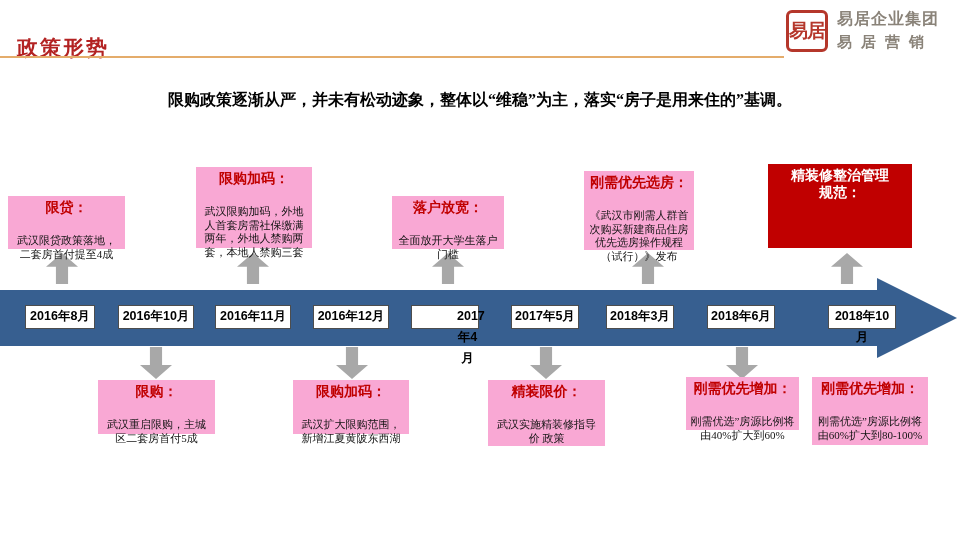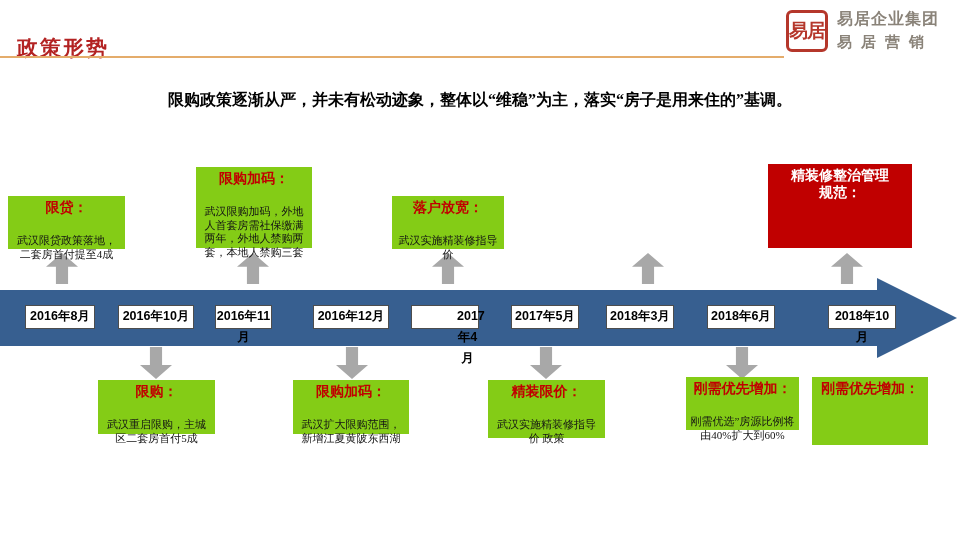--- a/index.html
+++ b/index.html
@@ -39,21 +39,21 @@
     left:877px; top:278px; width:80px; height:80px; background:#375F90;
     clip-path:polygon(0 0, 100% 50%, 0 100%);
   }
   .date {
     top:305px; height:24px; background:#ffffff; border:1px solid #4d4d4d;
     box-sizing:border-box; font-size:12.5px; font-weight:bold; color:#000;
     text-align:center; line-height:21px;
   }
 
   
-  .card { background:#84cc16; box-sizing:border-box; padding:3px 4px; text-align:center; }
+  .card { background:#f9a8d4; box-sizing:border-box; padding:3px 4px; text-align:center; }
   .card .t { font-size:14px; font-weight:bold; color:#C00000; line-height:1.2; }
   .card .b { font-family:"Liberation Serif", serif; font-size:11px; color:#141414; line-height:1.25; margin-top:18px; }
   .card.hl { background:#C00000; }
   .card.hl .t { color:#ffffff; padding:0 17px; }
   .card.hl .b { color:#ffffff; }
 
   
   .arrow-up {
     width:32px; height:31px; background:#A8A8A8;
     clip-path:polygon(50% 0, 100% 44%, 69% 44%, 69% 100%, 31% 100%, 31% 44%, 0 44%);
@@ -79,21 +79,21 @@
       <div class="logo-line1">易居企业集团</div>
       <div class="logo-line2">易居营销</div>
     </div>
   </div>
 
   <div class="abs band"></div>
   <div class="abs band-head"></div>
 
   <div class="abs date" style="left:25px;width:70px;">2016年8月</div>
   <div class="abs date" style="left:118px;width:76px;">2016年10月</div>
-  <div class="abs date" style="left:215px;width:57px;">2016年11月</div>
+  <div class="abs date" style="left:215px;width:76px;">2016年11月</div>
   <div class="abs date" style="left:313px;width:76px;">2016年12月</div>
   <div class="abs date" style="left:411px;width:68px;padding-left:45px;">2017年4月</div>
   <div class="abs date" style="left:511px;width:68px;">2017年5月</div>
   <div class="abs date" style="left:606px;width:68px;">2018年3月</div>
   <div class="abs date" style="left:707px;width:68px;">2018年6月</div>
   <div class="abs date" style="left:809px;width:68px;margin-left:19px;">2018年10月</div>
 
   <div class="abs arrow-up" style="left:46px;top:253px;"></div>
   <div class="abs arrow-up" style="left:237px;top:253px;"></div>
   <div class="abs arrow-up" style="left:432px;top:253px;"></div>
@@ -108,39 +108,44 @@
   <div class="abs card" style="left:8px;top:196px;width:117px;height:53px;text-align:center;">
     <div class="t">限贷：</div>
     <div class="b">武汉限贷政策落地，二套房首付提至4成</div>
   </div>
   <div class="abs card" style="left:196px;top:167px;width:116px;height:81px;">
     <div class="t">限购加码：</div>
     <div class="b">武汉限购加码，外地人首套房需社保缴满两年，外地人禁购两套，本地人禁购三套</div>
   </div>
   <div class="abs card" style="left:392px;top:196px;width:112px;height:53px;">
     <div class="t">落户放宽：</div>
-    <div class="b">武汉实施精装修指导价</div>
+    <div class="b">全面放开大学生落户门槛</div>
+  </div>
+  <div class="abs card" style="left:584px;top:171px;width:110px;height:79px;">
+    <div class="t">刚需优先选房：</div>
+    <div class="b">《武汉市刚需人群首次购买新建商品住房优先选房操作规程（试行）》发布</div>
   </div>
   <div class="abs card hl" style="left:768px;top:164px;width:144px;height:84px;">
     <div class="t">精装修整治管理规范：</div>
   </div>
 
   <div class="abs card" style="left:98px;top:380px;width:117px;height:54px;">
     <div class="t">限购：</div>
     <div class="b">武汉重启限购，主城区二套房首付5成</div>
   </div>
   <div class="abs card" style="left:293px;top:380px;width:116px;height:54px;">
     <div class="t">限购加码：</div>
     <div class="b">武汉扩大限购范围，新增江夏黄陂东西湖</div>
   </div>
-  <div class="abs card" style="left:488px;top:380px;width:117px;height:58px;">
+  <div class="abs card" style="left:488px;top:380px;width:117px;height:66px;">
     <div class="t">精装限价：</div>
     <div class="b">武汉实施精装修指导价 政策</div>
   </div>
   <div class="abs card" style="left:686px;top:377px;width:113px;height:53px;">
     <div class="t">刚需优先增加：</div>
     <div class="b">刚需优选”房源比例将由40%扩大到60%</div>
   </div>
   <div class="abs card" style="left:812px;top:377px;width:116px;height:68px;">
     <div class="t">刚需优先增加：</div>
+    <div class="b">刚需优选”房源比例将由60%扩大到80-100%</div>
   </div>
 
 </div>
 
 </body></html>

